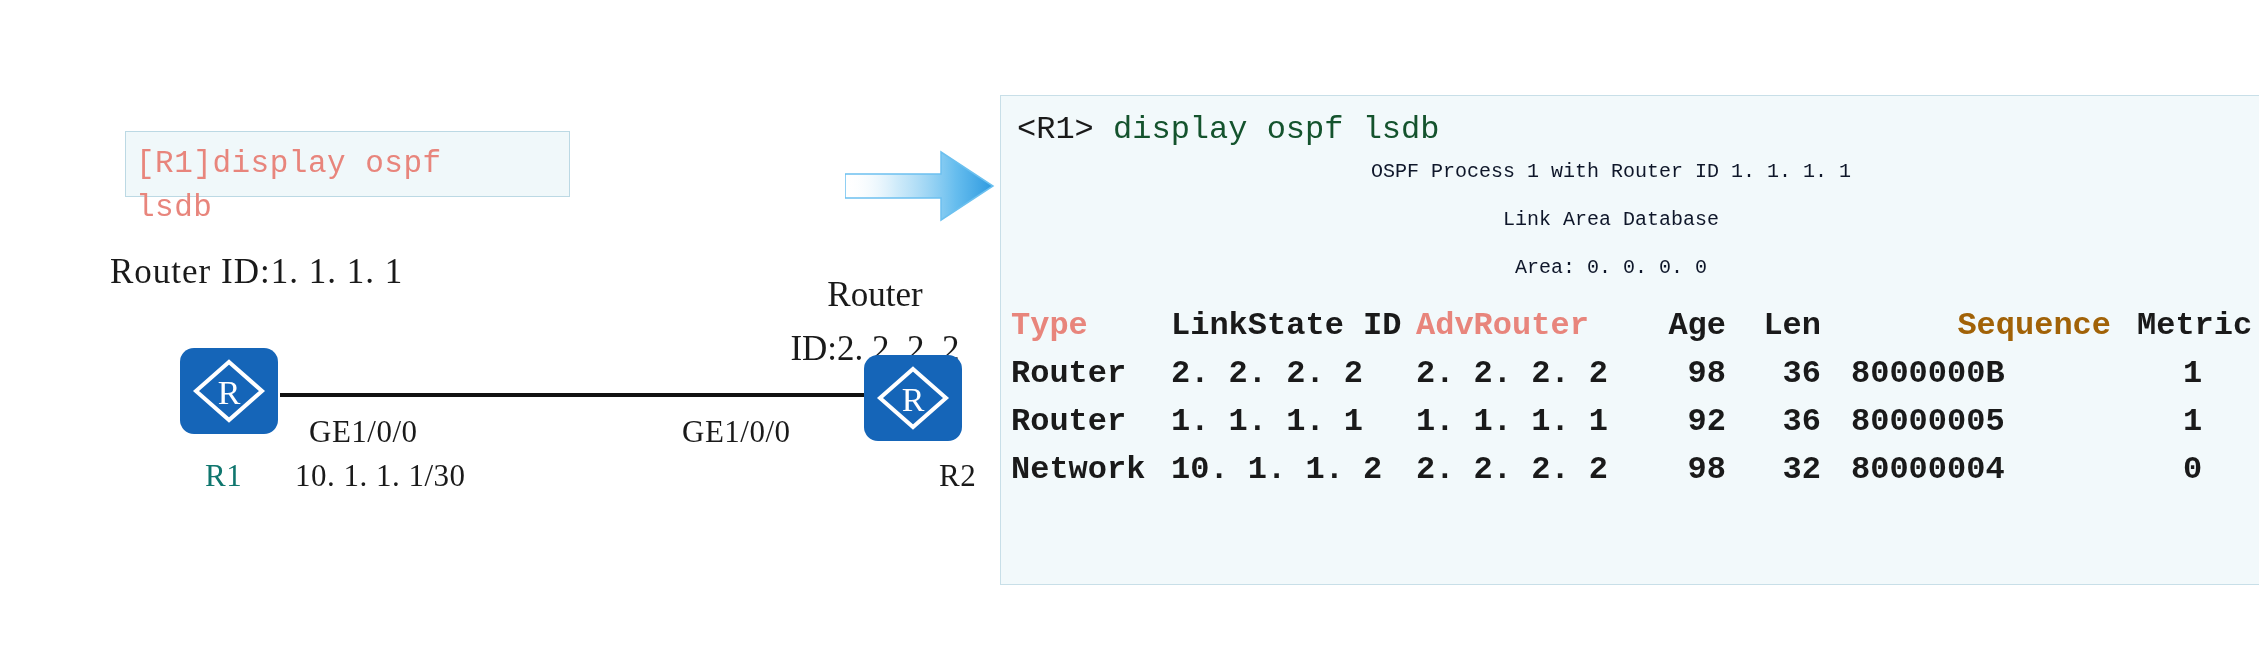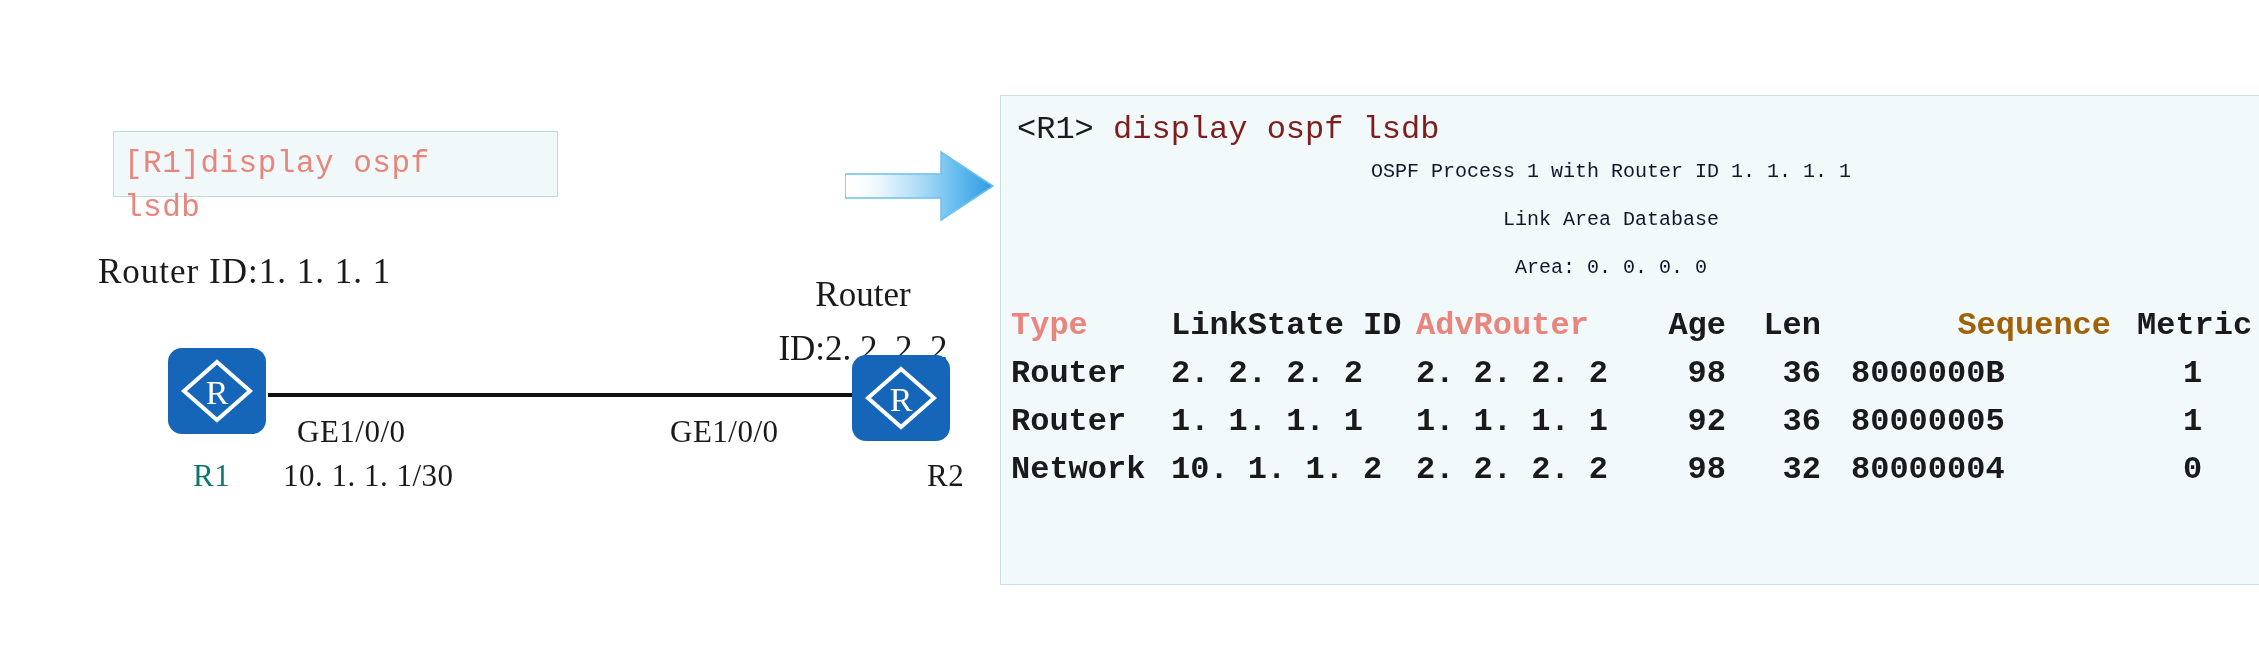--- a/index.html
+++ b/index.html
@@ -11,21 +11,21 @@
     width: 2259px;
     height: 649px;
     position: relative;
     overflow: hidden;
     font-family: "Liberation Serif", serif;
   }
 
   
   #diagram {
     position: absolute;
-    left: 0; top: 0;
+    left: 12px; top: 0;
     width: 1000px; height: 649px;
   }
 
   .cmd-box {
     position: absolute;
     left: 113px; top: 131px;
     width: 445px; height: 66px;
     box-sizing: border-box;
     background: #f0f8fa;
     border: 1px solid #bcd9e4;
@@ -120,21 +120,21 @@
   }
 
   .term-prompt-line {
     position: absolute;
     left: 16px; top: 14px;
     font-size: 32px;
     line-height: 40px;
     white-space: nowrap;
   }
   .term-prompt-line .host { color: #1a1a1a; }
-  .term-prompt-line .cmd  { color: #7f1d1d; }
+  .term-prompt-line .cmd  { color: #14532d; }
 
   .term-center {
     position: absolute;
     left: 0;
     width: 1220px;
     text-align: center;
     font-size: 20px;
     line-height: 40px;
     color: #0f172a;
     white-space: nowrap;

